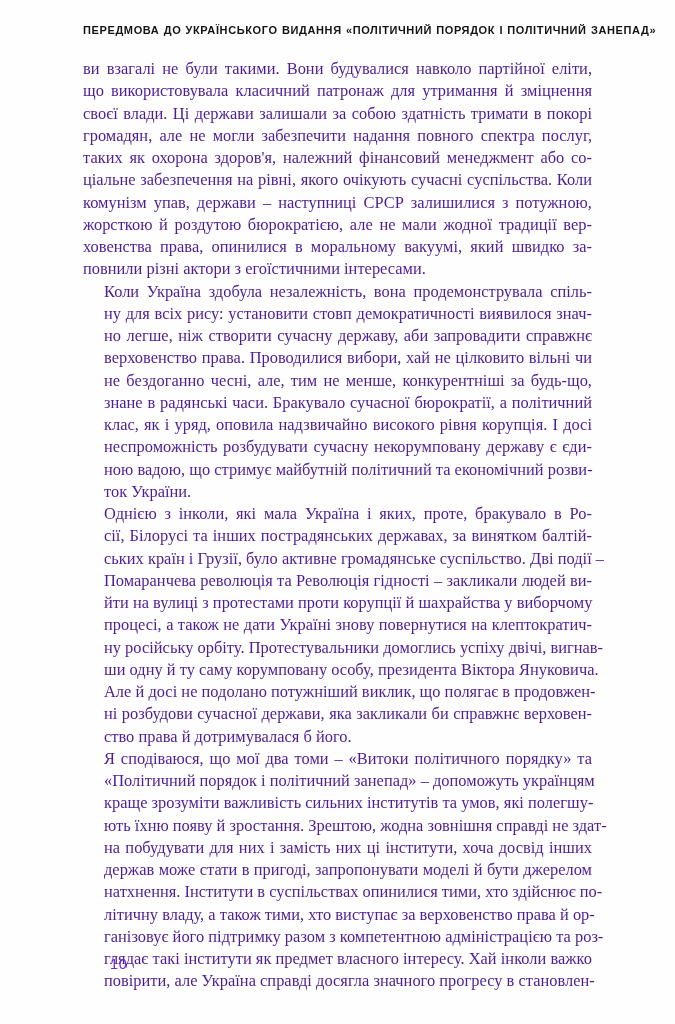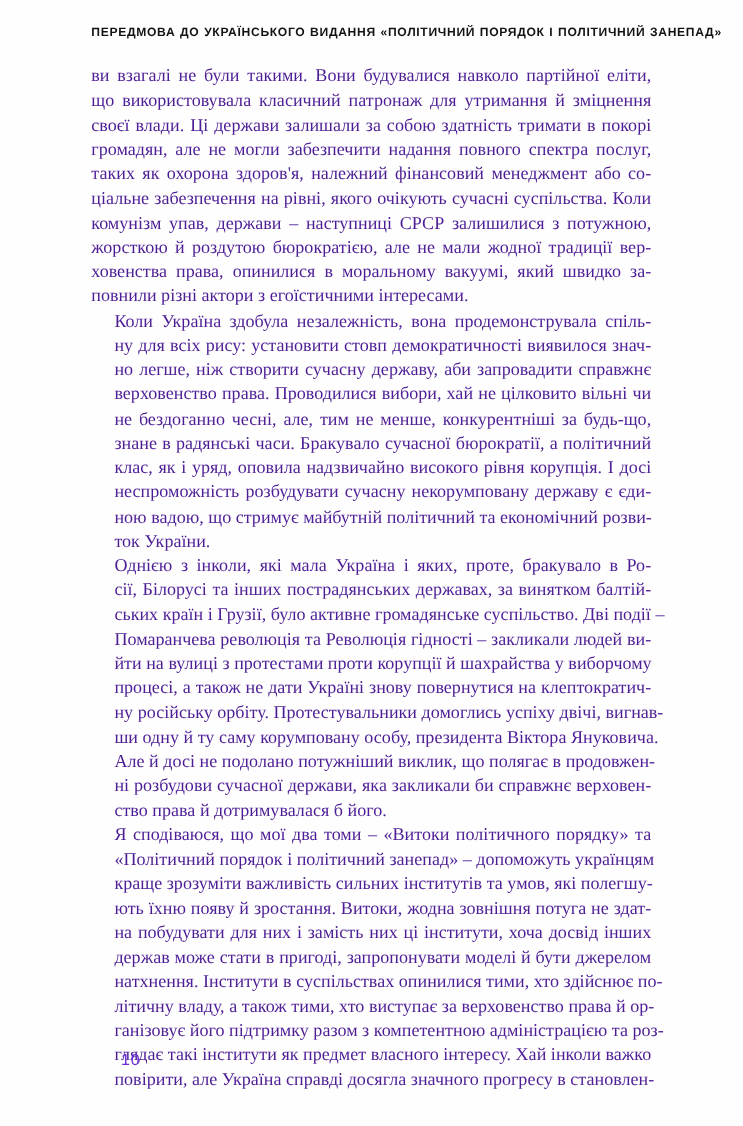--- a/index.html
+++ b/index.html
@@ -133,21 +133,21 @@
         <span class="ln">ну російську орбіту. Протестувальники домоглись успіху двічі, вигнав-</span>
         <span class="ln">ши одну й ту саму корумповану особу, президента Віктора Януковича.</span>
         <span class="ln">Але й досі не подолано потужніший виклик, що полягає в продовжен-</span>
         <span class="ln">ні розбудови сучасної держави, яка закликали би справжнє верховен-</span>
         <span class="ln last">ство права й дотримувалася б його.</span>
       </p>
       <p class="para">
         <span class="ln indent">Я сподіваюся, що мої два томи – «Витоки політичного порядку» та</span>
         <span class="ln">«Політичний порядок і політичний занепад» – допоможуть українцям</span>
         <span class="ln">краще зрозуміти важливість сильних інститутів та умов, які полегшу-</span>
-        <span class="ln">ють їхню появу й зростання. Витоки, жодна зовнішня потуга не здат-</span>
+        <span class="ln">ють їхню появу й зростання. Зрештою, жодна зовнішня справді не здат-</span>
         <span class="ln">на побудувати для них і замість них ці інститути, хоча досвід інших</span>
         <span class="ln">держав може стати в пригоді, запропонувати моделі й бути джерелом</span>
         <span class="ln">натхнення. Інститути в суспільствах опинилися тими, хто здійснює по-</span>
         <span class="ln">літичну владу, а також тими, хто виступає за верховенство права й ор-</span>
         <span class="ln">ганізовує його підтримку разом з компетентною адміністрацією та роз-</span>
         <span class="ln">глядає такі інститути як предмет власного інтересу. Хай інколи важко</span>
         <span class="ln last">повірити, але Україна справді досягла значного прогресу в становлен-</span>
       </p>
     </div>
 

